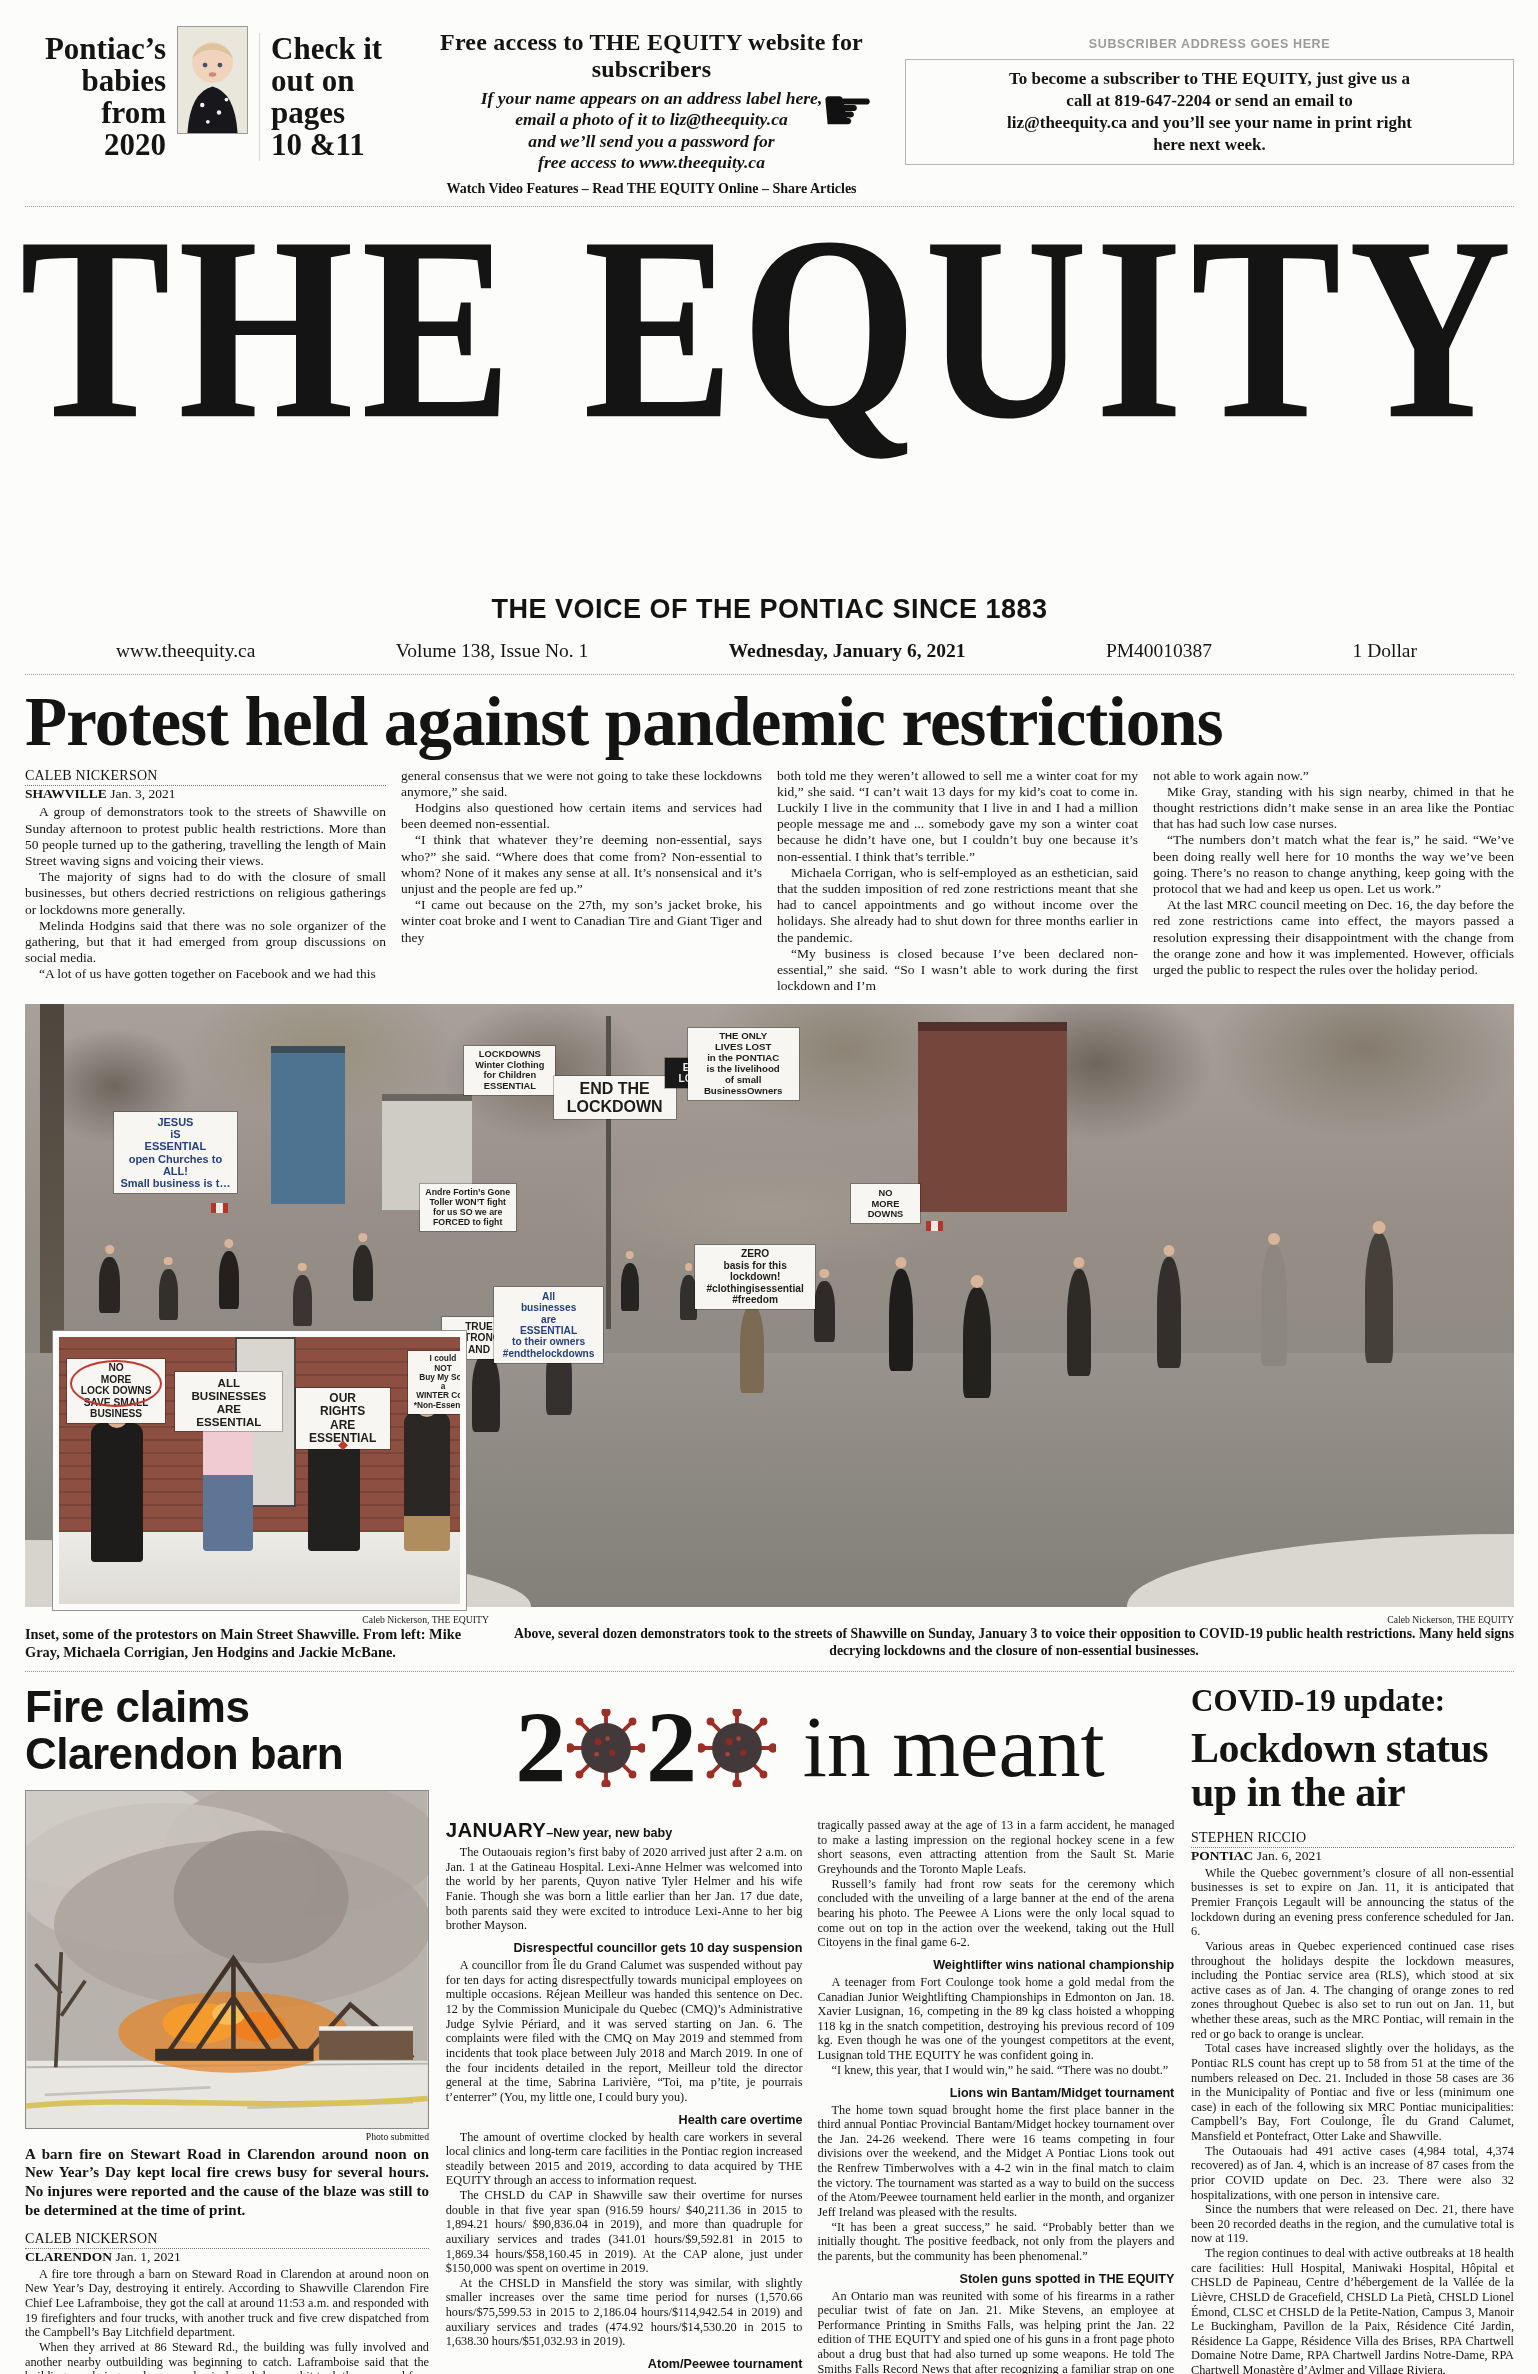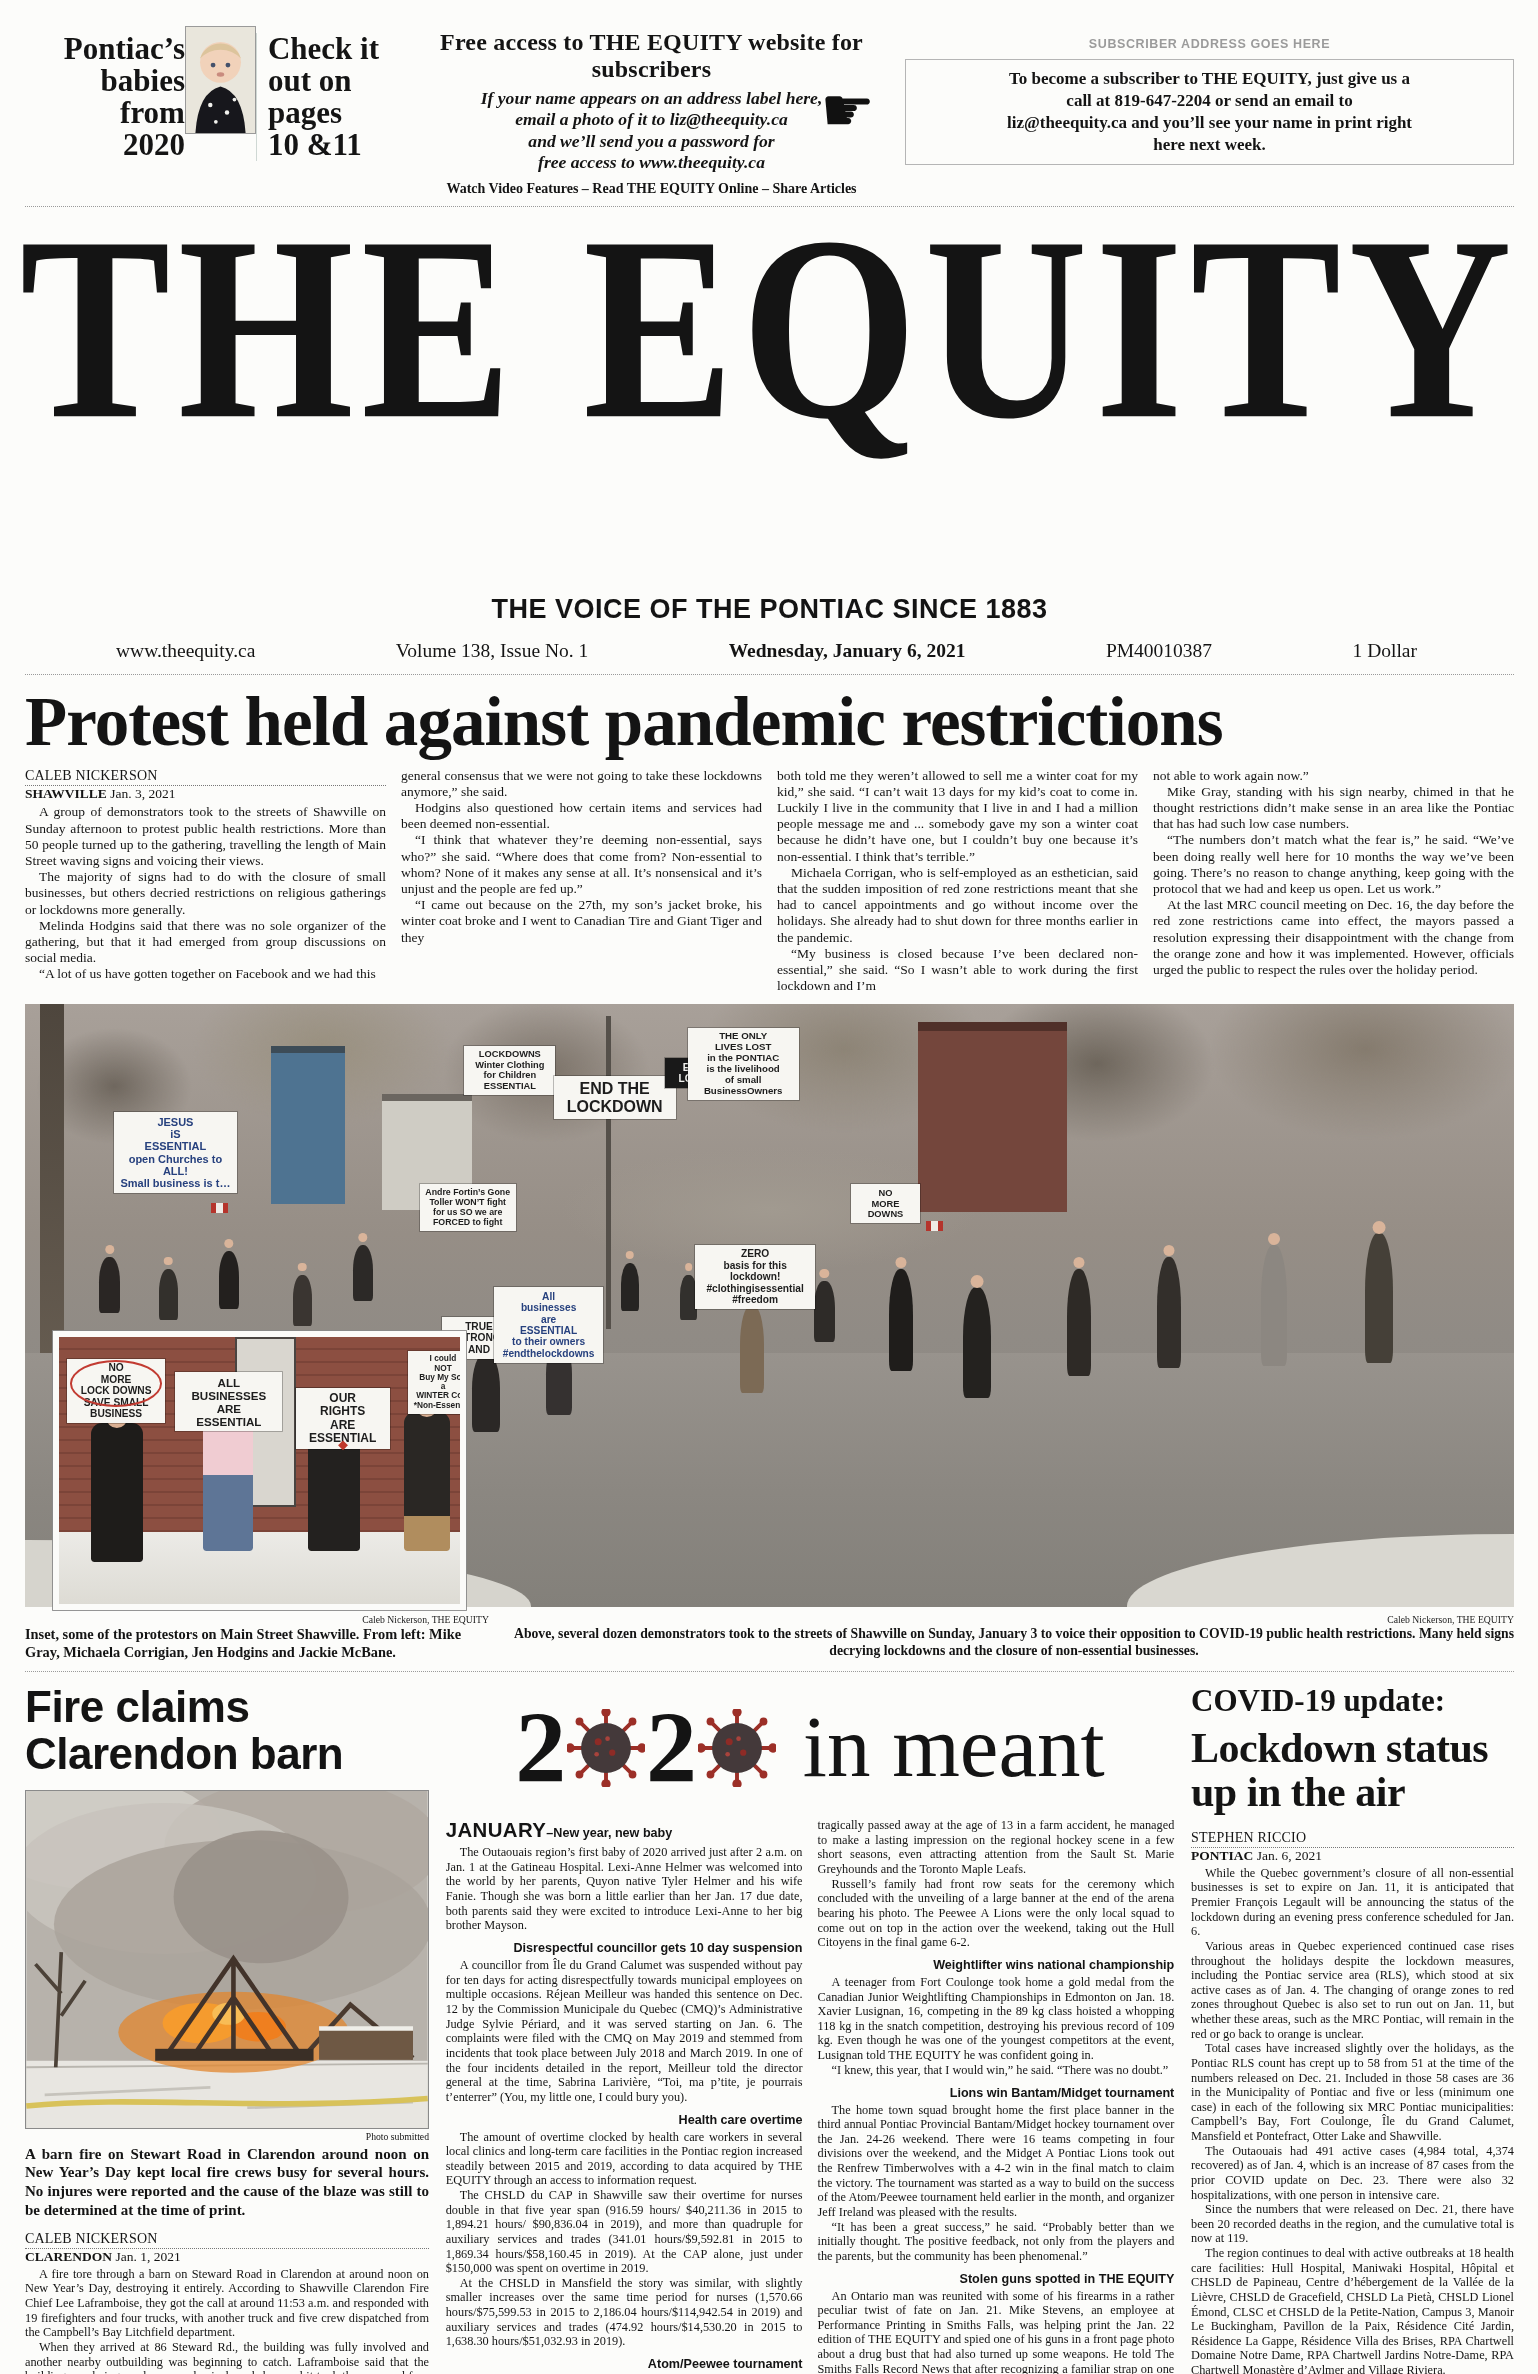--- a/index.html
+++ b/index.html
@@ -1,20 +1,20 @@
 <!DOCTYPE html>
 <html style="font-size:15px"><head>
 <meta charset="utf-8">
 <style>
   html,body{margin:0;padding:0;background:#e8e6e1;}
   .page{position:relative;width:1539px;height:2375px;margin:0 auto;background:#fcfcfa;color:#141414;
         font-family:"Liberation Serif",serif;box-sizing:border-box;padding:22px 25px 0;overflow:hidden;}
   
   .topbar{display:flex;align-items:flex-start;}
-  .promo-left{display:flex;width:373px;flex:none;justify-content:center;}
+  .promo-left{display:flex;gap:11px;width:373px;flex:none;}
   .pl-title{font-weight:bold;font-size:31px;line-height:1.03;text-align:right;white-space:pre-line;width:141px;margin-top:11px;}
   .baby-ph{flex:none;margin-top:3.7px;border:0.9px solid #9a9a9a;background:#e7e4da;}
   .pl-check{font-weight:bold;font-size:31px;line-height:1.03;white-space:pre-line;margin-top:11px;border-left:0.9px solid #cfd8d4;padding-left:11px;}
   .promo-mid{flex:1;text-align:center;position:relative;padding:0 5.6px;min-width:0;}
   .pm-title{font-size:24px;font-weight:bold;margin-top:7.4px;letter-spacing:0.2px;}
   .pm-italic{font-style:italic;font-weight:bold;font-size:17.6px;line-height:1.22;white-space:pre-line;margin-top:4.6px;}
   .pm-hand{position:absolute;right:30px;top:58px;font-size:61px;line-height:1;color:#111;}
   .pm-footer{font-weight:bold;font-size:14px;margin-top:7.4px;}
   .promo-right{width:609px;flex:none;padding-top:7.4px;}
   .pr-addr{font-family:"Liberation Sans",sans-serif;font-weight:bold;color:#9b9b9b;font-size:12.5px;text-align:center;letter-spacing:0.6px;margin:7.4px 0 8.3px;}
@@ -187,21 +187,21 @@
       <div class="col">
           <div>
             <p class="bp noindent">both told me they weren’t allowed to sell me a winter coat for my kid,” she said. “I can’t wait 13 days for my kid’s coat to come in. Luckily I live in the community that I live in and I had a million people message me and ... somebody gave my son a winter coat because he didn’t have one, but I couldn’t buy one because it’s non-essential. I think that’s terrible.”</p>
             <p class="bp">Michaela Corrigan, who is self-employed as an esthetician, said that the sudden imposition of red zone restrictions meant that she had to cancel appointments and go without income over the holidays. She already had to shut down for three months earlier in the pandemic.</p>
             <p class="bp">“My business is closed because I’ve been declared non-essential,” she said. “So I wasn’t able to work during the first lockdown and I’m</p>
           </div>
         </div>
       <div class="col">
           <div>
             <p class="bp noindent">not able to work again now.”</p>
-            <p class="bp">Mike Gray, standing with his sign nearby, chimed in that he thought restrictions didn’t make sense in an area like the Pontiac that has had such low case numbers.</p>
+            <p class="bp">Mike Gray, standing with his sign nearby, chimed in that he thought restrictions didn’t make sense in an area like the Pontiac that has had such low case nurses.</p>
             <p class="bp">“The numbers don’t match what the fear is,” he said. “We’ve been doing really well here for 10 months the way we’ve been going. There’s no reason to change anything, keep going with the protocol that we had and keep us open. Let us work.”</p>
             <p class="bp">At the last MRC council meeting on Dec. 16, the day before the red zone restrictions came into effect, the mayors passed a resolution expressing their disappointment with the change from the orange zone and how it was implemented. However, officials urged the public to respect the rules over the holiday period.</p>
           </div>
         </div>
     </div>
 
     <div class="photo-zone">
       <div class="main-photo">
         <div class="mp-trees"></div>
         <div class="mp-trunk"></div>

